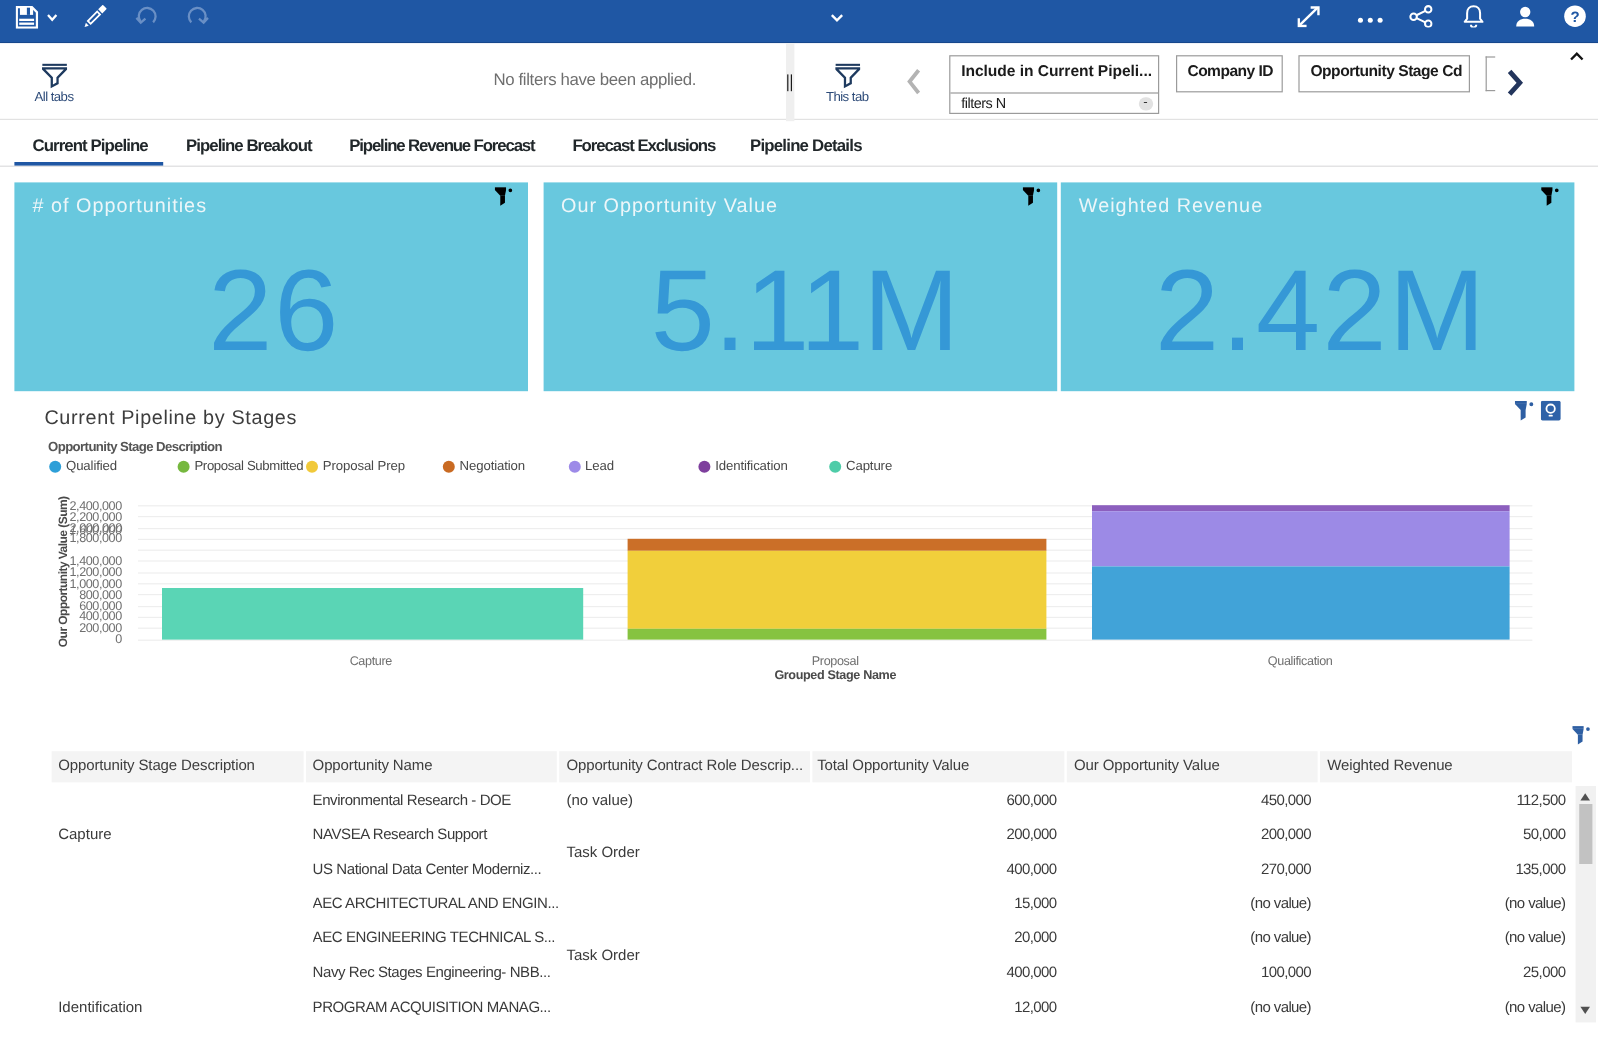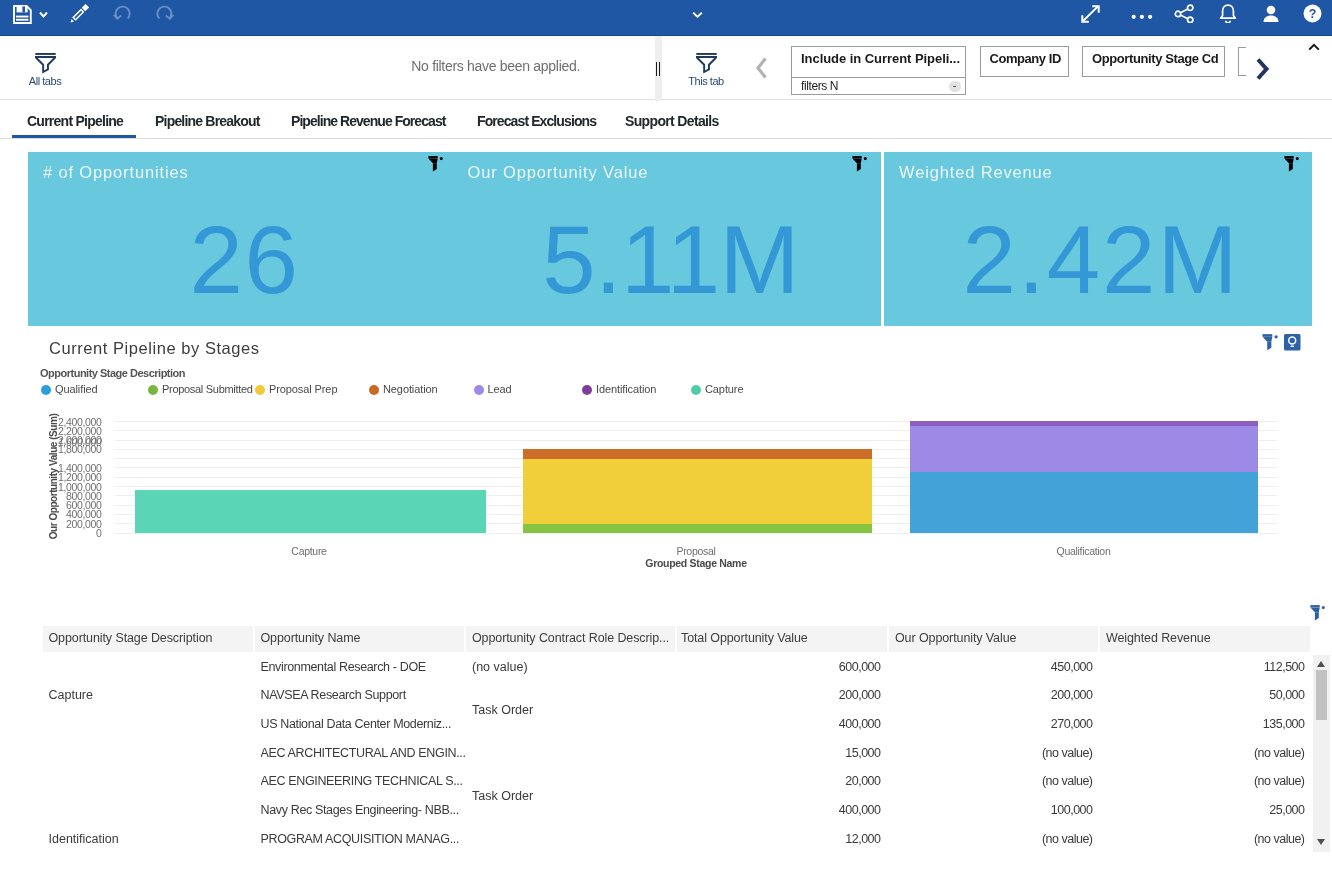--- a/index.html
+++ b/index.html
@@ -29,21 +29,21 @@
   .tab { position:absolute; top:0; height:38px; line-height:42px; font-size:14px; font-weight:bold; color:#21272a; }
   #activeline { left:12px; top:35px; width:124px; height:3px; background:#1f57a4; }
 
   
   .card { position:absolute; top:152px; width:428px; height:173.5px; background:#68c8de; }
   .card .ct { position:absolute; left:15px; top:11px; font-size:16.5px; font-weight:500; color:#edf6f9; letter-spacing:0.85px; }
   .card .num { position:absolute; left:0; top:108px; width:100%; text-align:center; font-size:96px; line-height:0;
     color:#3598d6; }
 
   
-  #chart-title { left:37px; top:338.5px; font-size:16.5px; color:#3d3d3d; letter-spacing:0.55px;margin-left:12px; }
+  #chart-title { left:37px; top:338.5px; font-size:16.5px; color:#3d3d3d; letter-spacing:0.55px; }
   #legend-title { left:40px; top:367px; font-size:11px; font-weight:bold; color:#555; letter-spacing:-0.5px; }
   .litem { position:absolute; top:383px; font-size:11px; color:#494949; letter-spacing:-0.1px; }
   .litem i { display:inline-block; width:10px; height:10px; border-radius:50%; margin-right:4px; vertical-align:-1.5px; }
   .ylab { position:absolute; width:60px; text-align:right; font-size:10.5px; color:#6f6f6f; letter-spacing:-0.35px; }
   .grid { position:absolute; left:115px; width:1162px; height:1px; background:#eeeeee; }
   .bar { position:absolute; }
   .xlab { position:absolute; top:545px; width:120px; text-align:center; font-size:10.5px; color:#6f6f6f; letter-spacing:-0.3px; }
   #xtitle { top:557px; left:636px; width:120px; text-align:center; font-size:10.5px; font-weight:bold; color:#4a4a4a; letter-spacing:-0.3px; }
   #ytitle { left:-67px; top:471px; width:240px; text-align:center; font-size:10px; font-weight:bold; color:#4a4a4a;
     letter-spacing:-0.45px; transform:rotate(-90deg); transform-origin:center; }
@@ -181,25 +181,25 @@
 
   <svg class="abs" style="left:1308px; top:43px;" width="12" height="8" viewBox="0 0 12 8">
     <path d="M1.2,6.6 L6,1.8 L10.8,6.6" fill="none" stroke="#141414" stroke-width="2"></path>
   </svg>
 
   <div id="tabbar" class="abs">
     <div class="tab" style="left:27px;   letter-spacing:-0.75px;">Current Pipeline</div>
     <div class="tab" style="left:155px;  letter-spacing:-0.8px;">Pipeline Breakout</div>
     <div class="tab" style="left:291px;  letter-spacing:-0.95px;">Pipeline Revenue Forecast</div>
     <div class="tab" style="left:477px;  letter-spacing:-0.9px;">Forecast Exclusions</div>
-    <div class="tab" style="left:625px;  letter-spacing:-0.65px;">Support Details</div>
+    <div class="tab" style="left:625px;  letter-spacing:-0.65px;">Pipeline Details</div>
     <div id="activeline" class="abs"></div>
   </div>
 
-  <div class="card" style="left:28px;">
+  <div class="card" style="left:12px;">
     <div class="ct"># of Opportunities</div>
     <div class="num" style="letter-spacing:1.6px; margin-left:2.5px;">26</div>
     <svg class="abs" style="left:399.5px; top:2.5px;" width="16" height="17" viewBox="0 0 16 17">
       <rect x="0.4" y="1.1" width="9.3" height="2.3" fill="#000"></rect>
       <path d="M0.4,3.4 L9.7,3.4 L8.8,8.2 L4.9,8.2 Z" fill="#000"></path>
       <path d="M4.9,8.2 L8.8,8.2 L8.8,14.0 L4.9,16.4 Z" fill="#000"></path>
       <circle cx="13.3" cy="3.6" r="2.2" fill="#000" stroke="#68c8de" stroke-width="1.3"></circle>
     </svg>
   </div>
   <div class="card" style="left:452.5px;">

